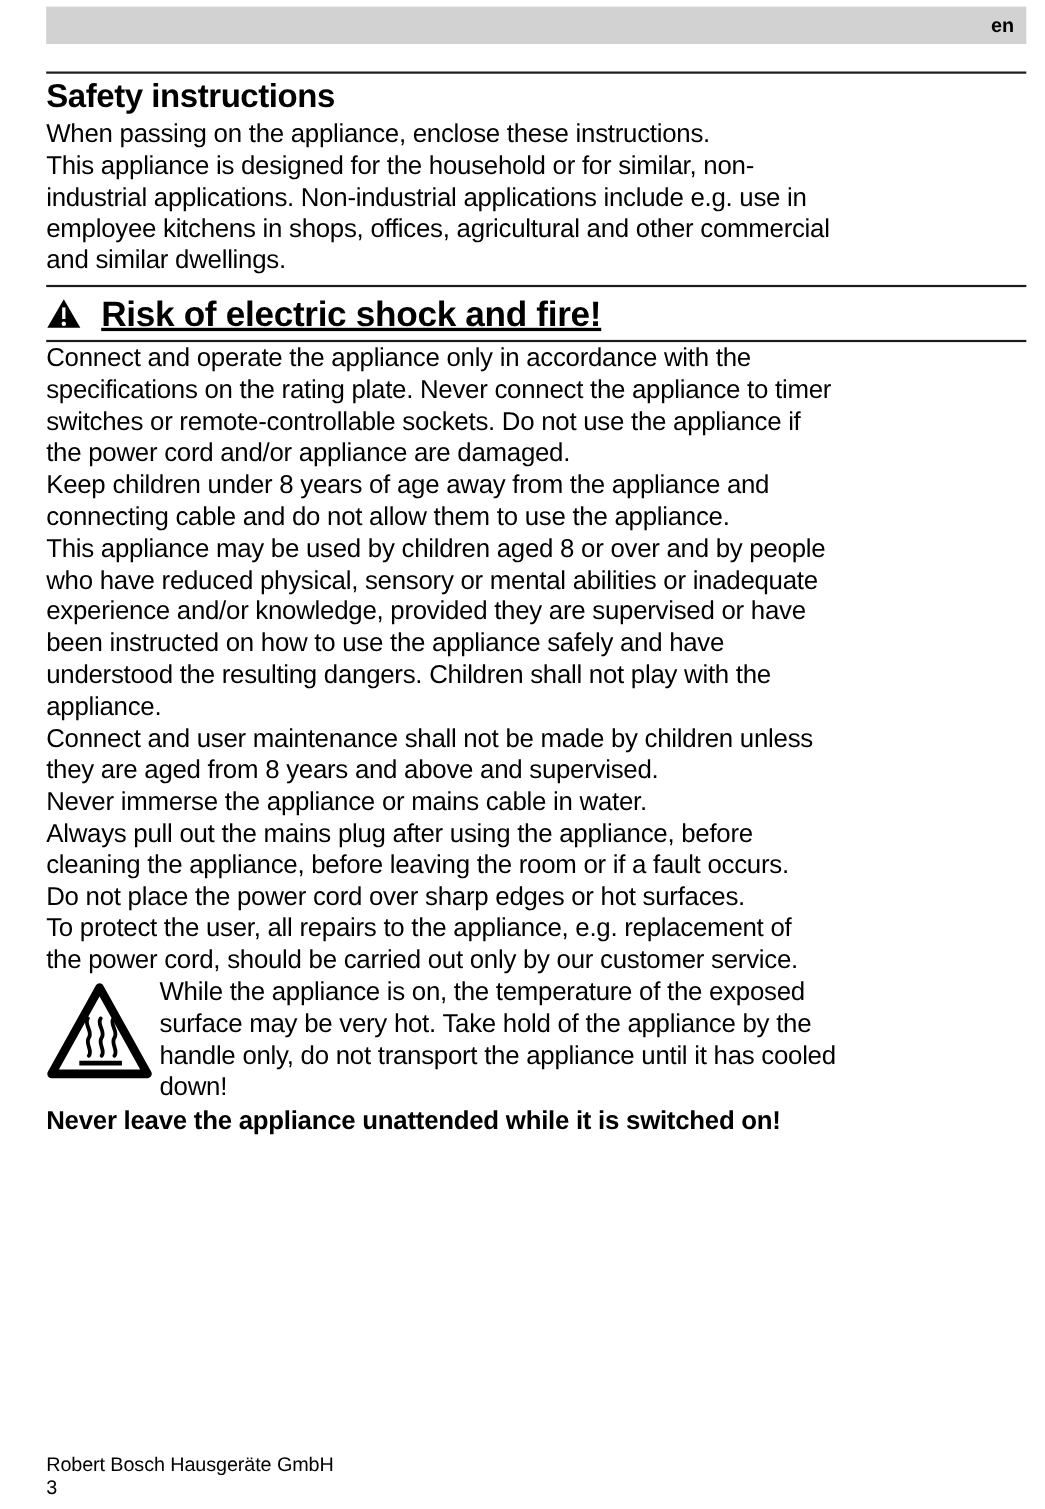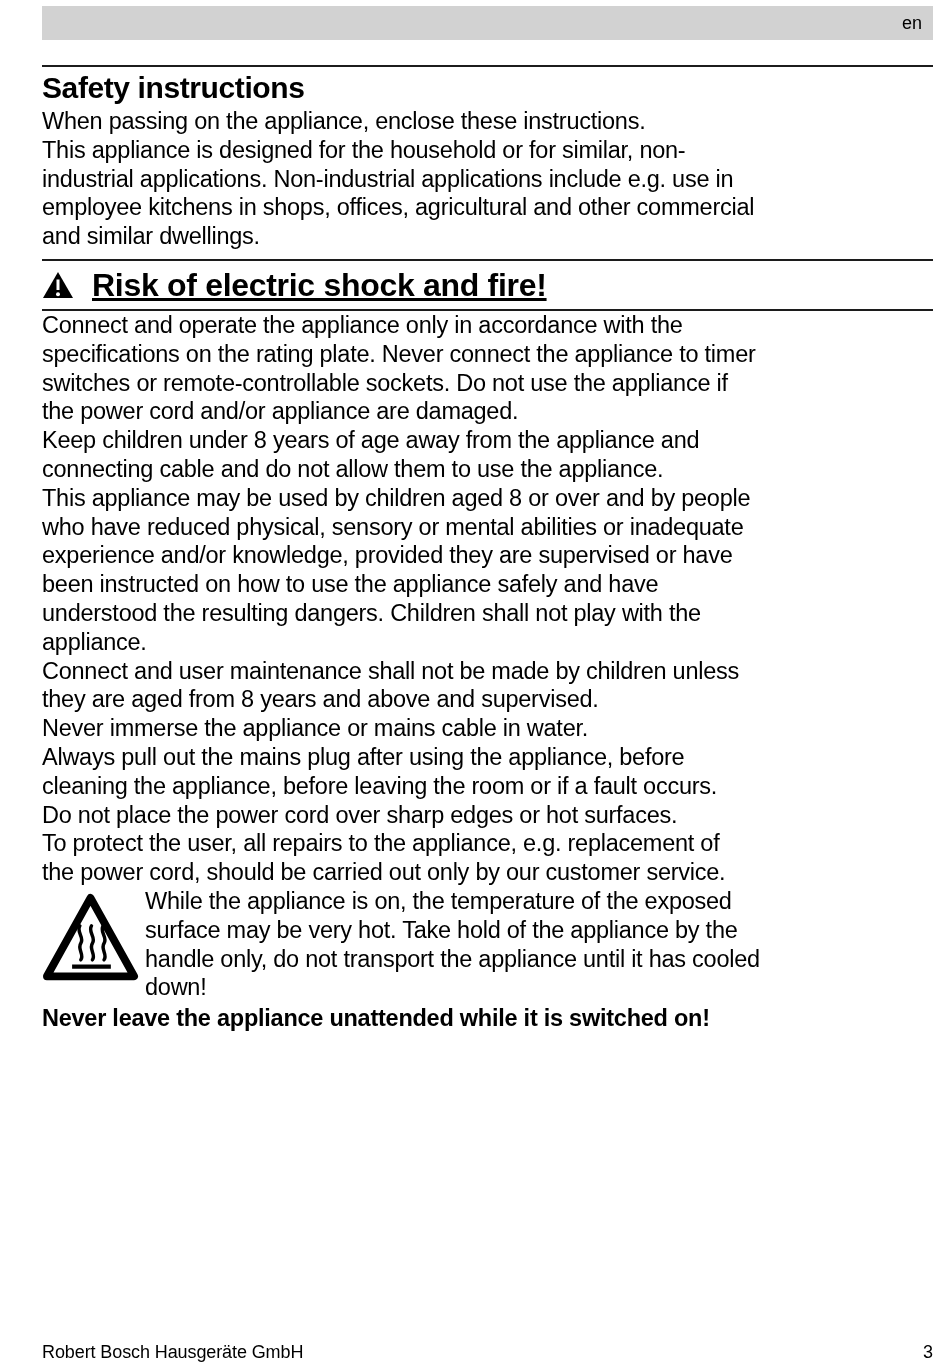--- a/index.html
+++ b/index.html
@@ -21,21 +21,21 @@
   .lang-bar {
     margin-top: 6px;
     height: 34px;
     background: #d2d2d2;
     display: flex;
     justify-content: flex-end;
     align-items: center;
     padding-right: 11px;
     box-sizing: border-box;
     font-size: 18px;
-    font-weight: normal;
+    font-weight: bold;
   }
   .rule {
     border: none;
     border-top: 2.5px solid #1c1c1c;
     margin: 0;
   }
   .rule-top { margin-top: 25px; }
   h1.doc-title {
     font-size: 30px;
     font-weight: bold;
@@ -85,20 +85,21 @@
   }
   .footer {
     position: absolute;
     left: 42px;
     right: 17px;
     bottom: 9px;
     display: flex;
     justify-content: space-between;
     font-size: 18px;
     letter-spacing: -0.1px;
+    flex-direction: column;
   }
 </style>
 </head>
 <body>
 
 <div class="page">
   <div class="content">
 
     <div class="lang-bar">
       <span>en</span>

